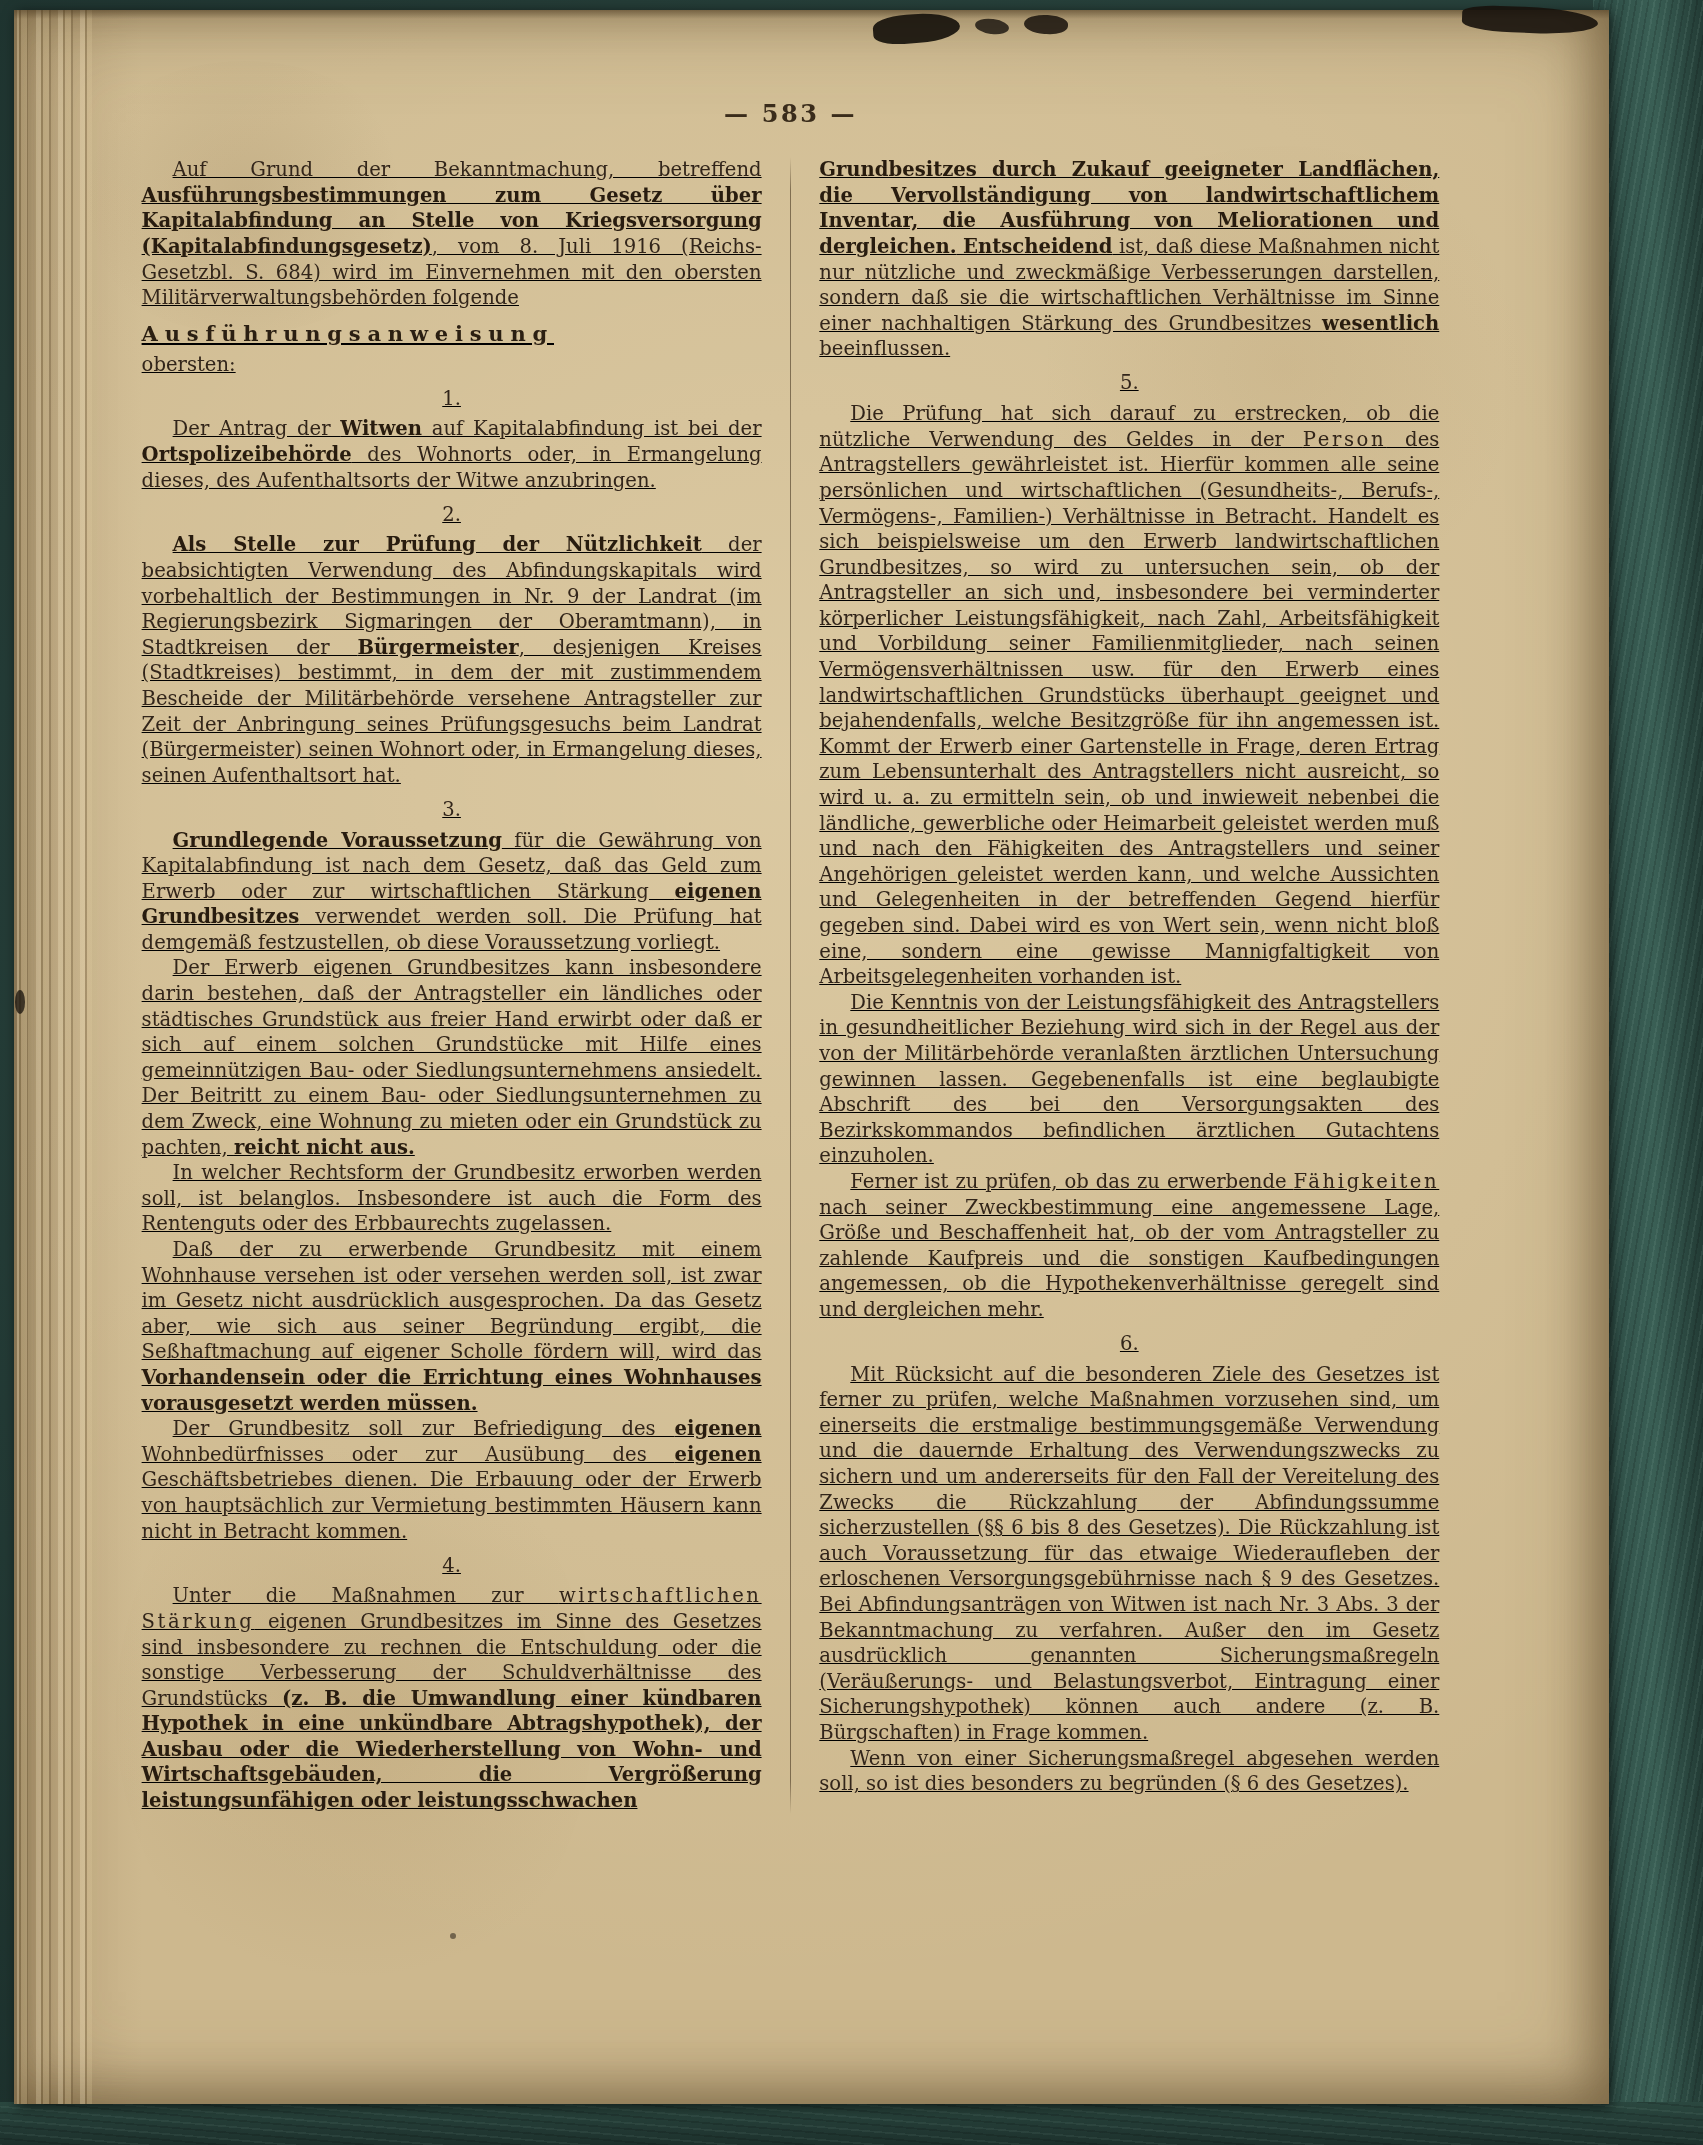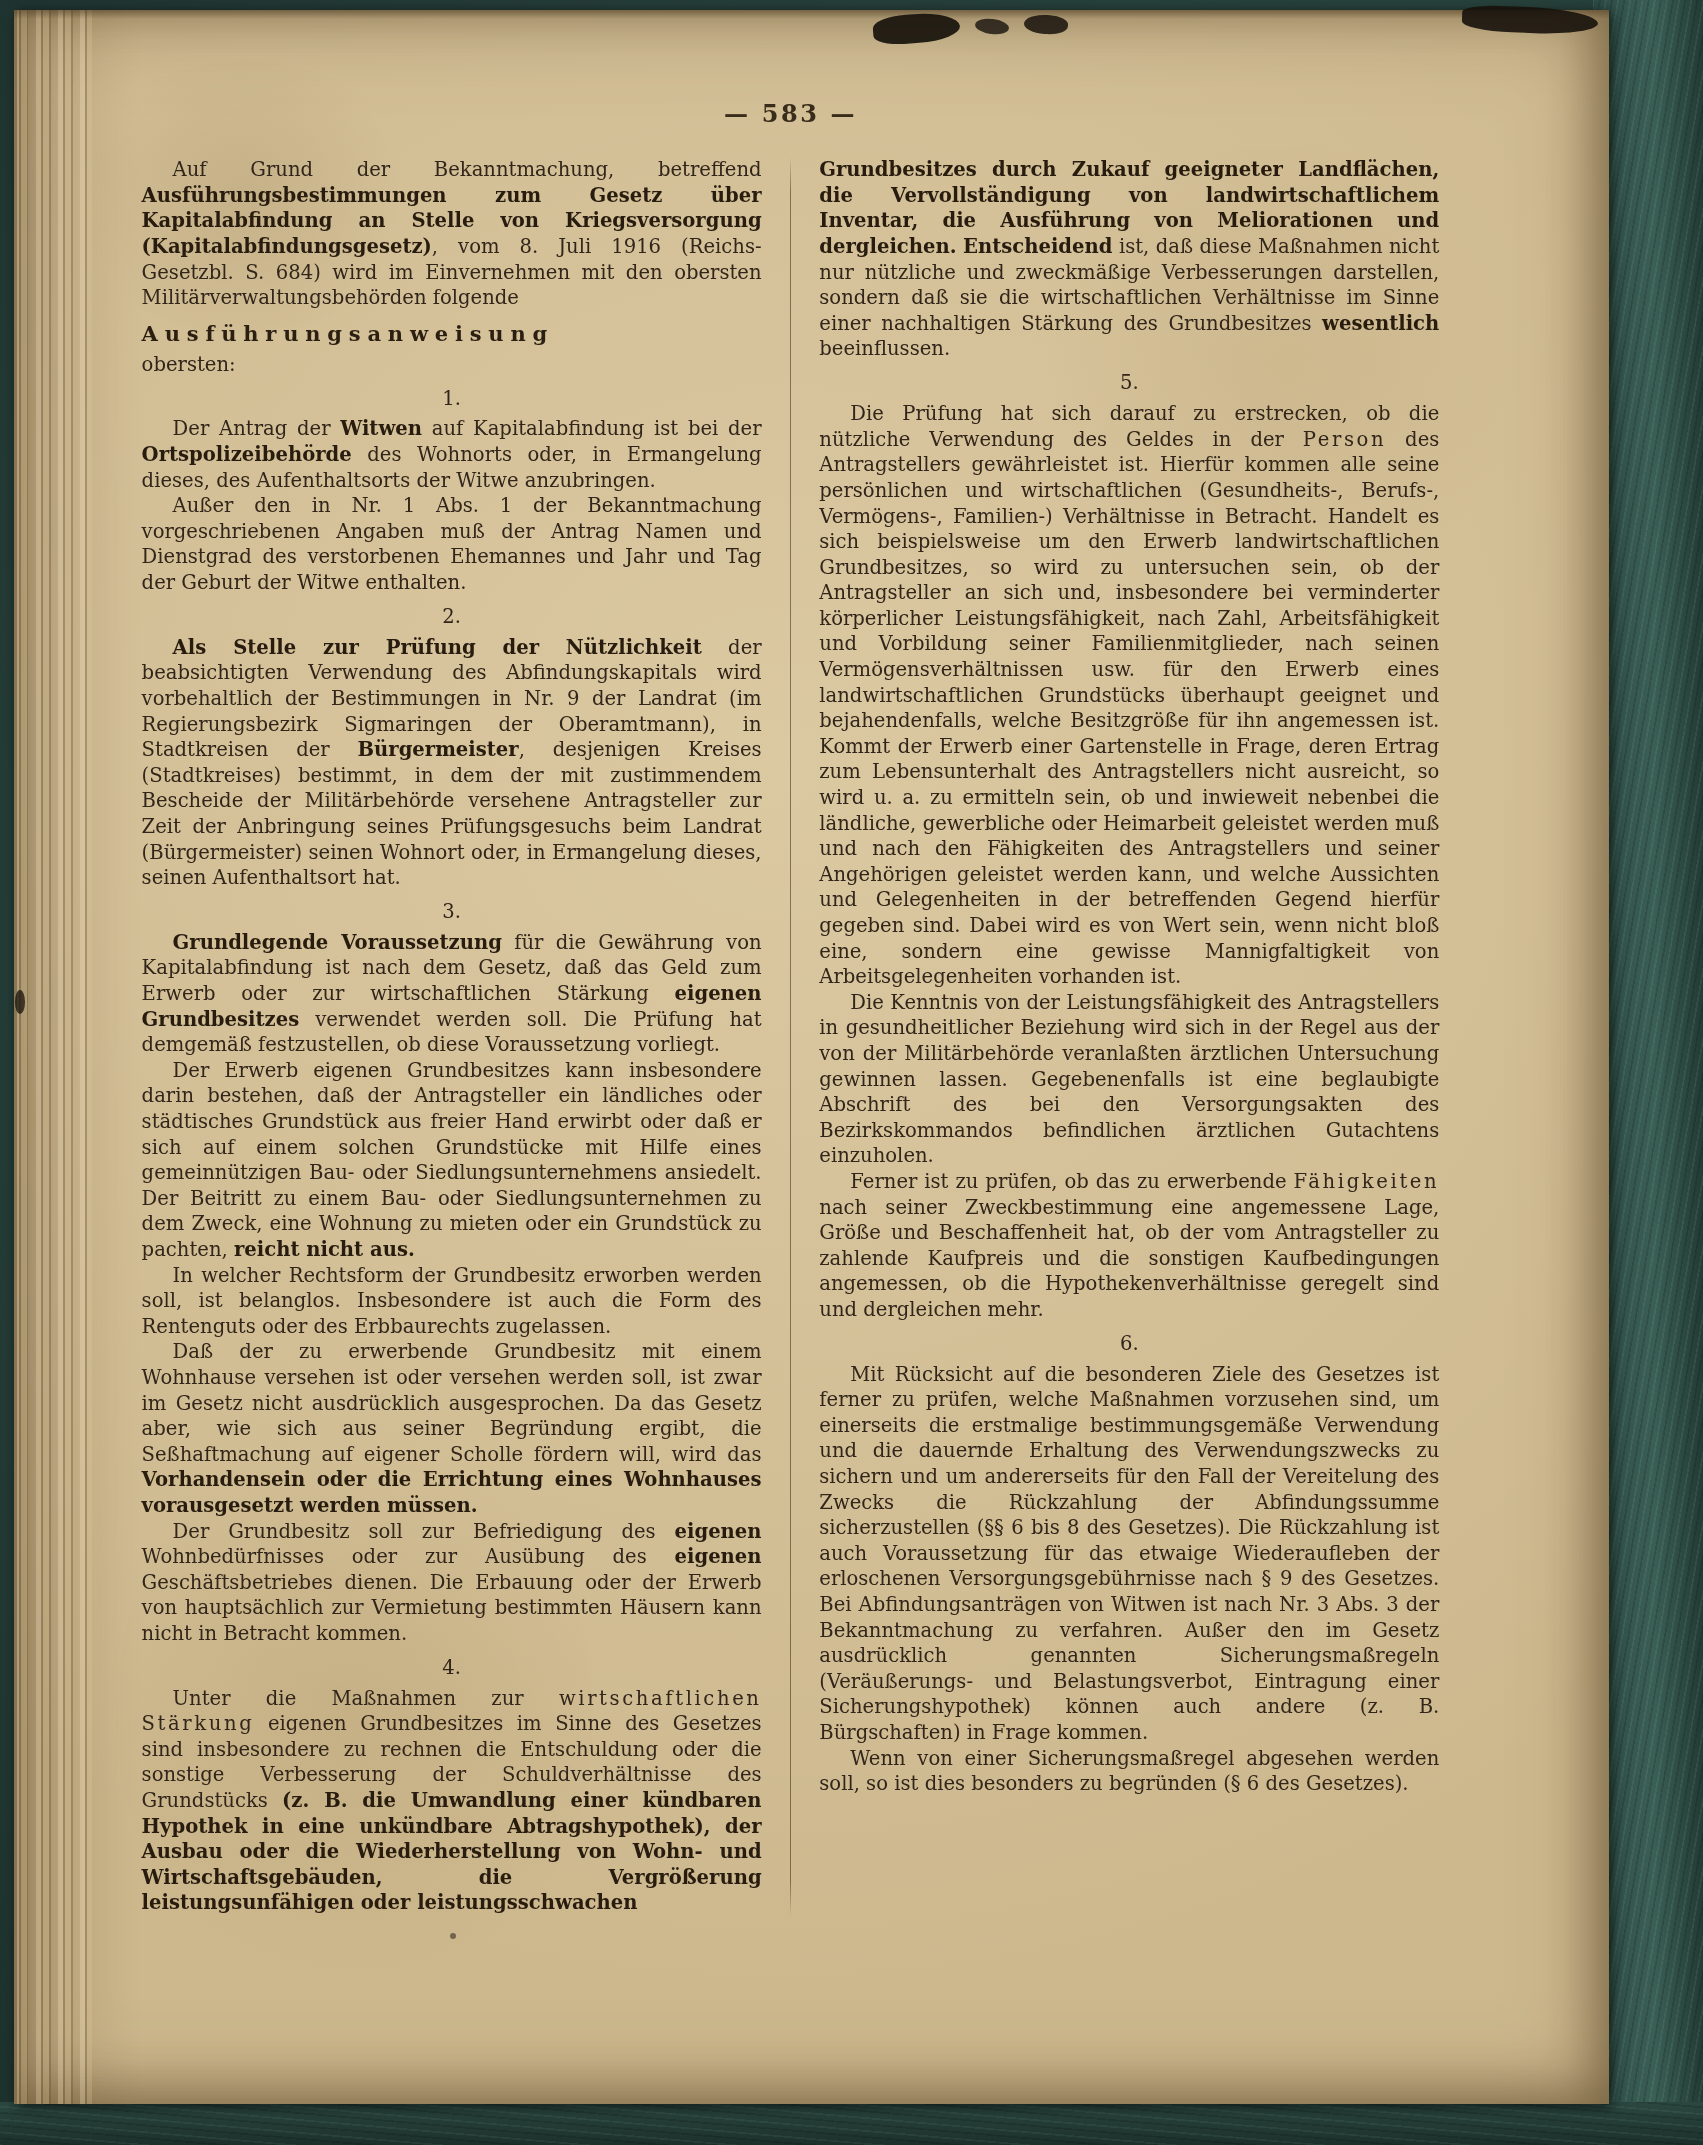--- a/index.html
+++ b/index.html
@@ -70,21 +70,21 @@
   .s5 { left:1.7px;   top:980px; width:10.2px; height:24px; border-radius:50%; opacity:.75; }
   .s6 { left:436px; top:1923px; width:6px;  height:6px;  border-radius:50%; opacity:.5; }
   
   .pagenum {
     position:absolute; top:89px; left:128px; width:1298px;
     text-align:center; font-size:24px; font-weight:bold; letter-spacing:2.6px;
     color:#3a2c1b;
   }
   .content {
     position:absolute; left:128px; top:147px; width:1298px;
-    display:flex; align-items:stretch;
+    display:flex; align-items:stretch;text-decoration:underline;
   }
   .col {
     width:620px; color:#32251a;
     font-size:19.6px; line-height:25.6px;
     text-align:justify; hyphens:auto; overflow-wrap:break-word;
   }
   .divider {
     width:1.7px; margin:0 28px;
     background:linear-gradient(180deg, rgba(58,42,22,0), rgba(58,42,22,.55) 2%, rgba(58,42,22,.55) 98%, rgba(58,42,22,0));
   }
@@ -119,21 +119,20 @@
 
     <div class="pagenum">— 583 —</div>
 
     <div class="content">
       <div class="col">
           <div class="blk p">Auf Grund der Bekanntmachung, betreffend <b>Ausführungsbestimmungen zum Gesetz über Kapitalabfindung an Stelle von Kriegsversorgung (Kapitalabfindungsgesetz)</b>, vom 8. Juli 1916 (Reichs-Gesetzbl. S. 684) wird im Einvernehmen mit den obersten Militärverwaltungsbehörden folgende</div>
           <div class="blk h">Ausführungsanweisung</div>
           <div class="blk pc">obersten:</div>
           <div class="blk num">1.</div>
           <div class="blk p">Der Antrag der <b>Witwen</b> auf Kapitalabfindung ist bei der <b>Ortspolizeibehörde</b> des Wohnorts oder, in Ermangelung dieses, des Aufenthaltsorts der Witwe anzubringen.</div>
-          <div class="blk p">Außer den in Nr. 1 Abs. 1 der Bekanntmachung vorgeschriebenen Angaben muß der Antrag Namen und Dienstgrad des verstorbenen Ehemannes und Jahr und Tag der Geburt der Witwe enthalten.</div>
           <div class="blk num">2.</div>
           <div class="blk p"><b>Als Stelle zur Prüfung der Nützlichkeit</b> der beabsichtigten Verwendung des Abfindungskapitals wird vorbehaltlich der Bestimmungen in Nr. 9 der Landrat (im Regierungsbezirk Sigmaringen der Oberamtmann), in Stadtkreisen der <b>Bürgermeister</b>, desjenigen Kreises (Stadtkreises) bestimmt, in dem der mit zustimmendem Bescheide der Militärbehörde versehene Antragsteller zur Zeit der Anbringung seines Prüfungsgesuchs beim Landrat (Bürgermeister) seinen Wohnort oder, in Ermangelung dieses, seinen Aufenthaltsort hat.</div>
           <div class="blk num">3.</div>
           <div class="blk p"><b>Grundlegende Voraussetzung</b> für die Gewährung von Kapitalabfindung ist nach dem Gesetz, daß das Geld zum Erwerb oder zur wirtschaftlichen Stärkung <b>eigenen Grundbesitzes</b> verwendet werden soll. Die Prüfung hat demgemäß festzustellen, ob diese Voraussetzung vorliegt.</div>
           <div class="blk p">Der Erwerb eigenen Grundbesitzes kann insbesondere darin bestehen, daß der Antragsteller ein ländliches oder städtisches Grundstück aus freier Hand erwirbt oder daß er sich auf einem solchen Grundstücke mit Hilfe eines gemeinnützigen Bau- oder Siedlungsunternehmens ansiedelt. Der Beitritt zu einem Bau- oder Siedlungsunternehmen zu dem Zweck, eine Wohnung zu mieten oder ein Grundstück zu pachten, <b>reicht nicht aus.</b></div>
           <div class="blk p">In welcher Rechtsform der Grundbesitz erworben werden soll, ist belanglos. Insbesondere ist auch die Form des Rentenguts oder des Erbbaurechts zugelassen.</div>
           <div class="blk p">Daß der zu erwerbende Grundbesitz mit einem Wohnhause versehen ist oder versehen werden soll, ist zwar im Gesetz nicht ausdrücklich ausgesprochen. Da das Gesetz aber, wie sich aus seiner Begründung ergibt, die Seßhaftmachung auf eigener Scholle fördern will, wird das <b>Vorhandensein oder die Errichtung eines Wohnhauses vorausgesetzt werden müssen.</b></div>
           <div class="blk p">Der Grundbesitz soll zur Befriedigung des <b>eigenen</b> Wohnbedürfnisses oder zur Ausübung des <b>eigenen</b> Geschäftsbetriebes dienen. Die Erbauung oder der Erwerb von hauptsächlich zur Vermietung bestimmten Häusern kann nicht in Betracht kommen.</div>
           <div class="blk num">4.</div>
           <div class="blk p">Unter die Maßnahmen zur <em>wirtschaftlichen Stärkung</em> eigenen Grundbesitzes im Sinne des Gesetzes sind insbesondere zu rechnen die Entschuldung oder die sonstige Verbesserung der Schuldverhältnisse des Grundstücks <b>(z. B. die Umwandlung einer kündbaren Hypothek in eine unkündbare Abtragshypothek), der Ausbau oder die Wiederherstellung von Wohn- und Wirtschaftsgebäuden, die Vergrößerung leistungsunfähigen oder leistungsschwachen</b></div>

